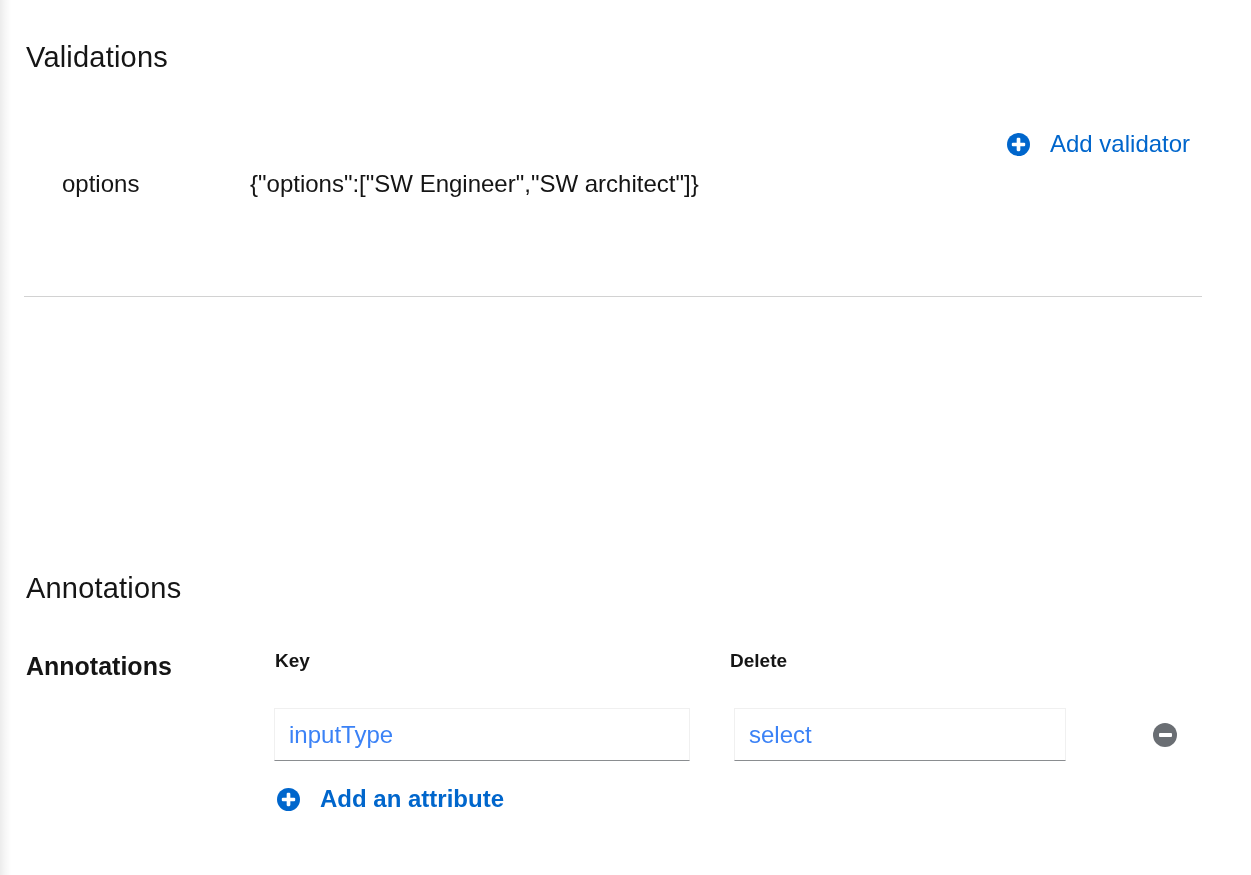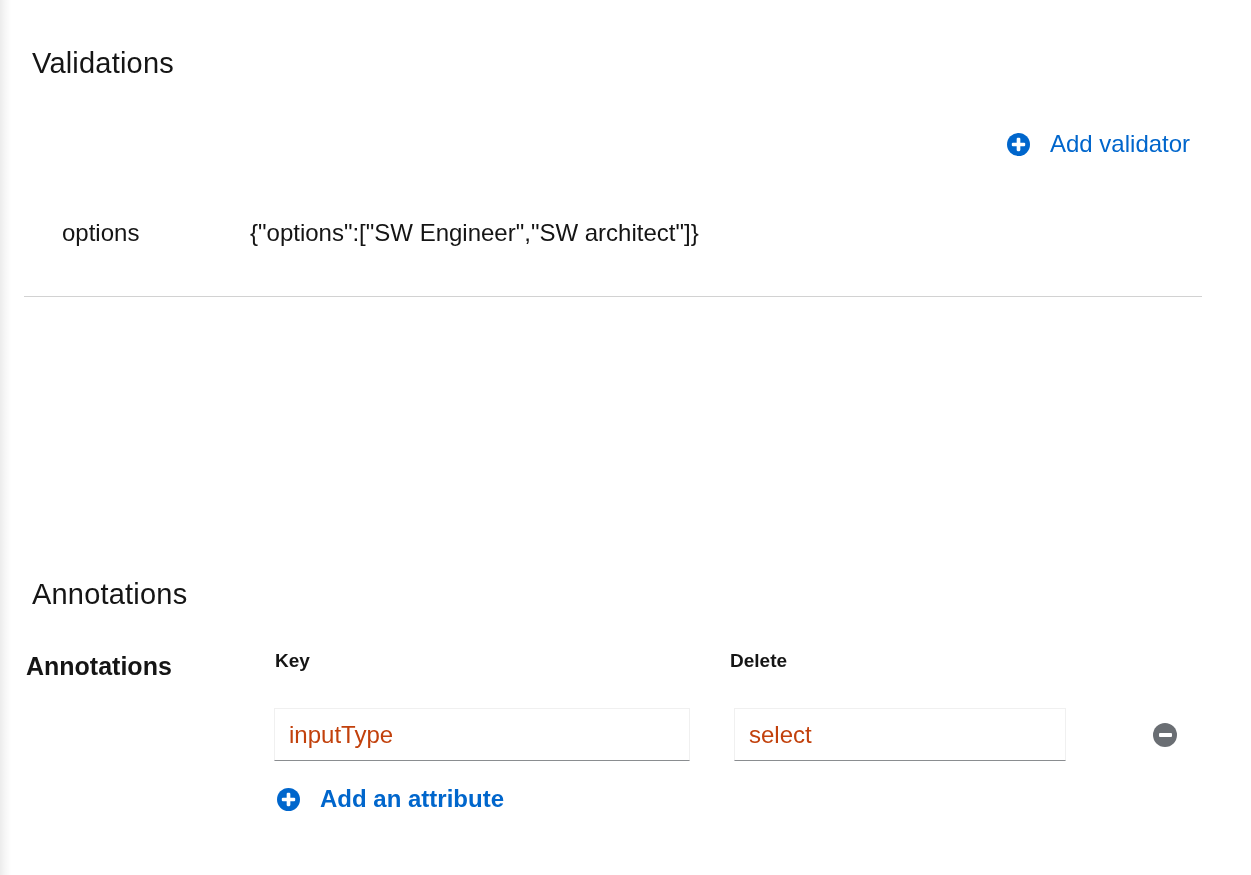--- a/index.html
+++ b/index.html
@@ -17,21 +17,21 @@
     overflow: hidden;
   }
   .left-shade {
     position: absolute;
     left: 0; top: 0;
     width: 11px; height: 100%;
     background: linear-gradient(90deg, #ececec 0%, #f6f6f6 45%, #ffffff 100%);
   }
   .section-title {
     position: absolute;
-    margin: 6px;
+    margin: 0;
     font-size: 29px;
     font-weight: 500;
     letter-spacing: 0.2px;
     color: #151515;
     line-height: 34px;
   }
   #validations-title { left: 26px; top: 40px; }
   #annotations-title { left: 26px; top: 571px; }
 
   .link-btn {
@@ -64,21 +64,20 @@
     display: flex;
     align-items: center;
     height: 82px;
     border-top: 1px solid #d2d2d2;
     border-bottom: 1px solid #d2d2d2;
     font-size: 21px;
     font-weight: 700;
   }
   .vtable .drow {
     display: flex;
-    align-items: center;
     height: 127px;
     border-bottom: 1px solid #d2d2d2;
   }
   .col { white-space: nowrap; overflow: hidden; }
   .col.name   { width: 206px; padding-left: 38px; }
   .col.config { width: 739px; padding-left: 20px; }
   .col.action { flex: 1; padding-left: 24px; overflow: visible; }
   .delete-btn { font-size: 24px; }
 
   .ann-field-label {
@@ -99,21 +98,21 @@
   .kv-input {
     position: absolute;
     top: 708px;
     height: 53px;
     background: #ffffff;
     border: 1px solid #f0f0f0;
     border-bottom: 1px solid #8a8d90;
     padding: 0 14px;
     font-family: inherit;
     font-size: 24px;
-    color: #c2410c;
+    color: #3b82f6;
     border-radius: 0;
   }
   #key-input   { left: 274px; width: 416px; }
   #value-input { left: 714px; width: 332px; margin-left: 20px; }
 
   .remove-btn {
     position: absolute;
     left: 1153px; top: 723px;
     width: 24px; height: 24px;
     padding: 0; border: 0;

